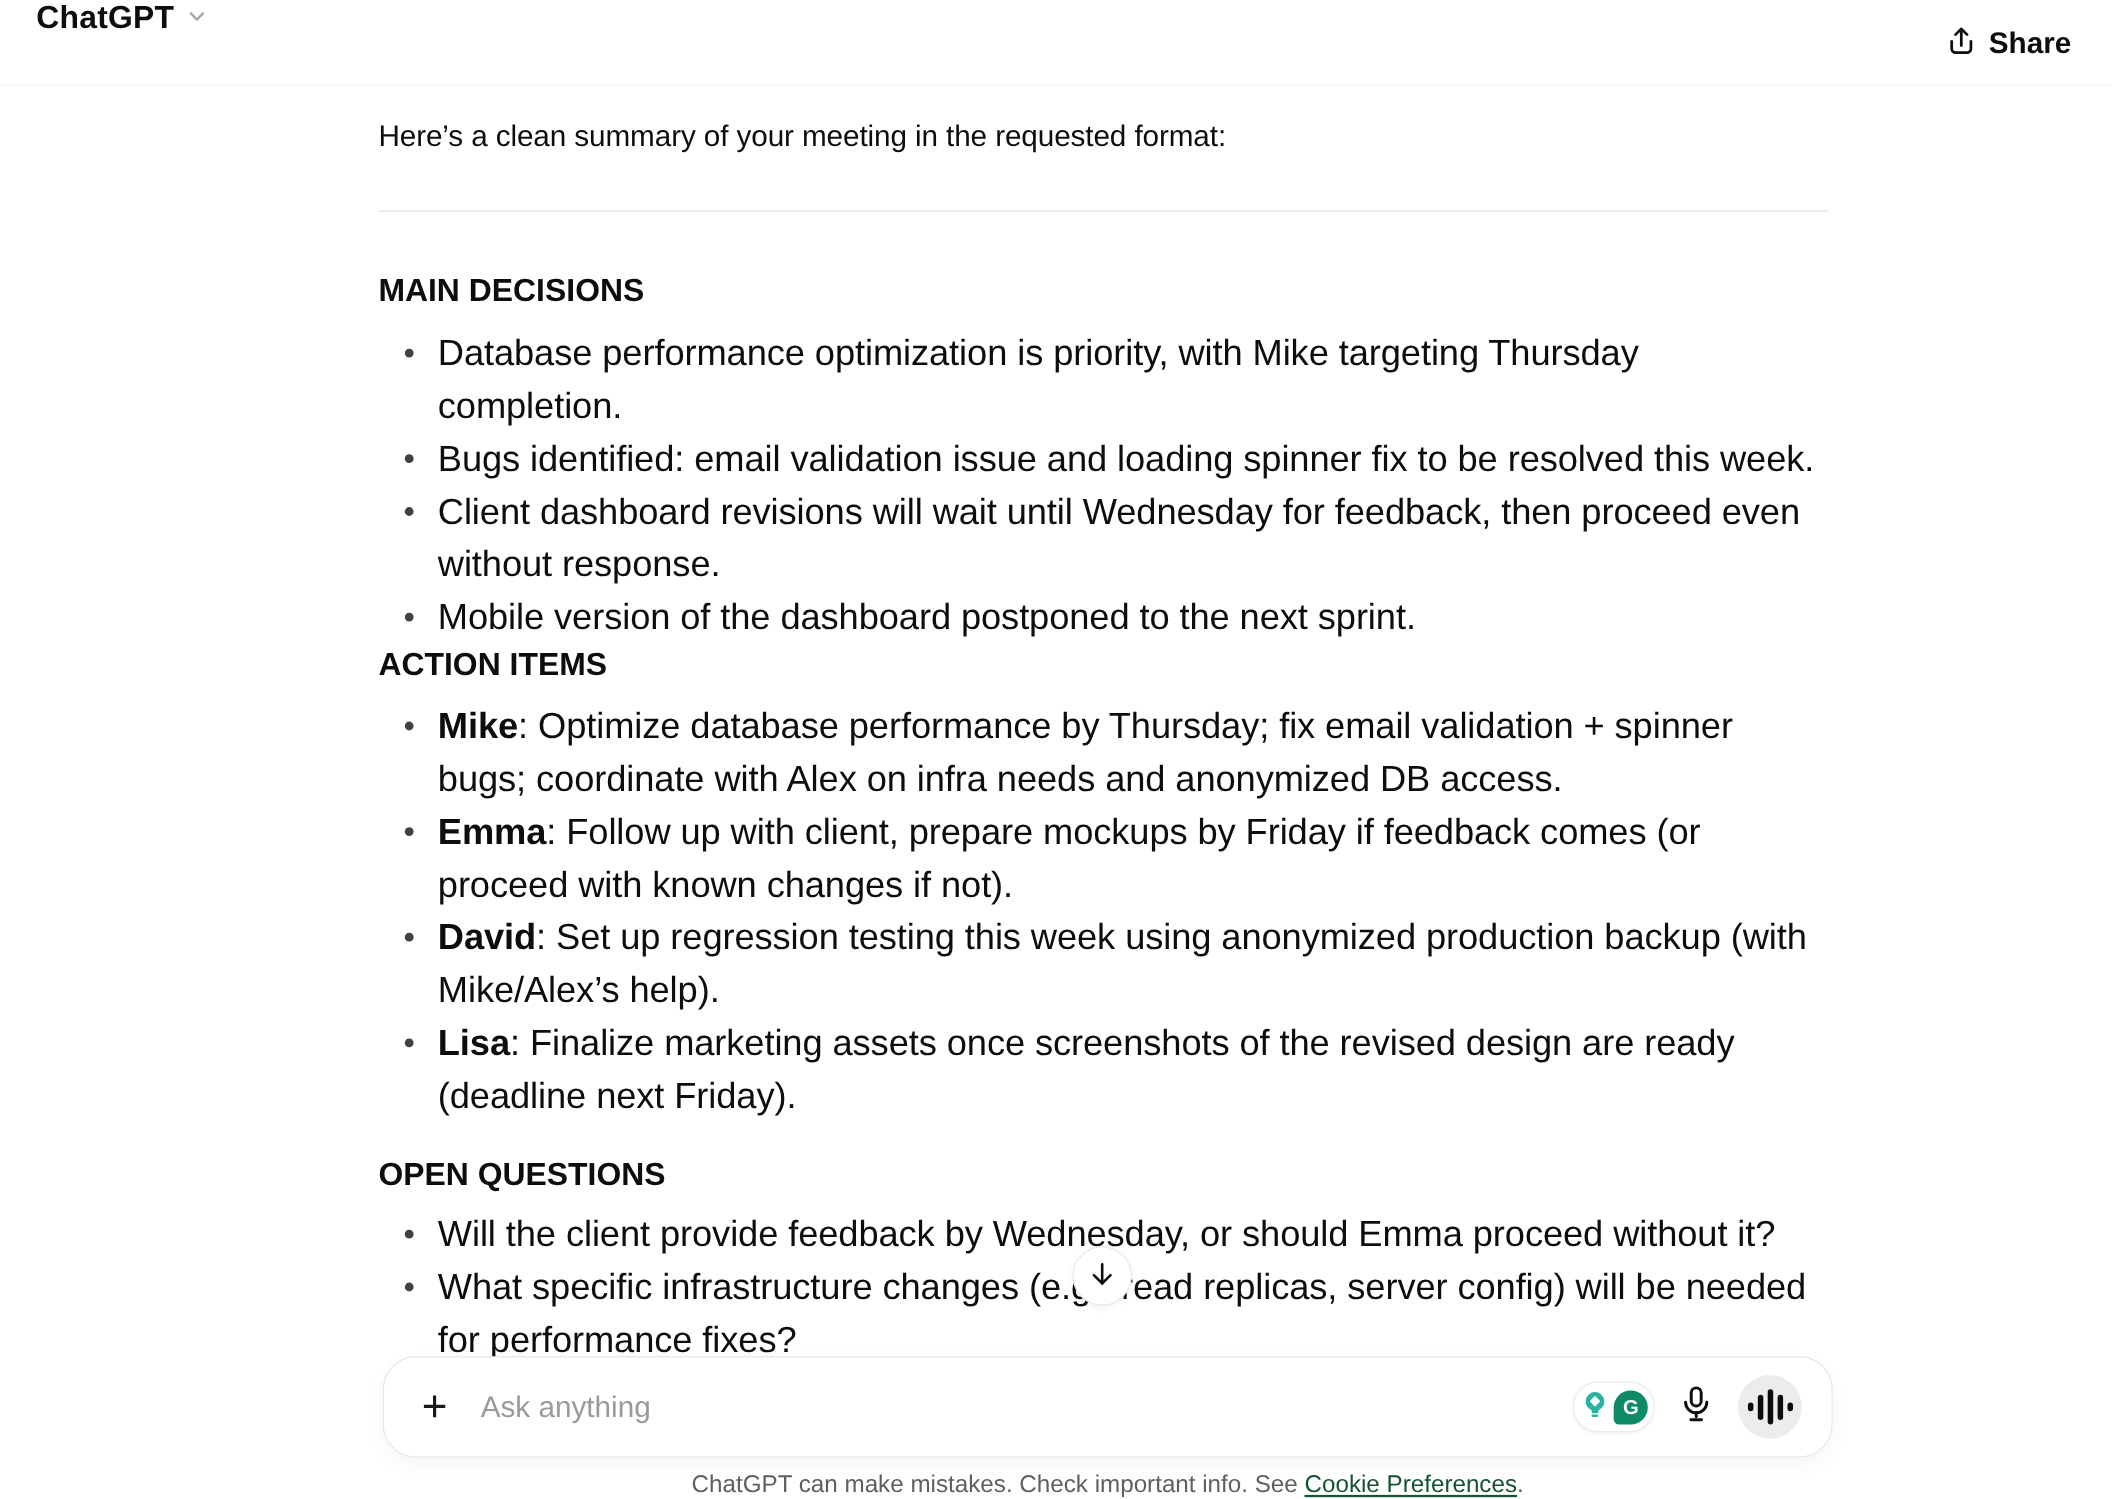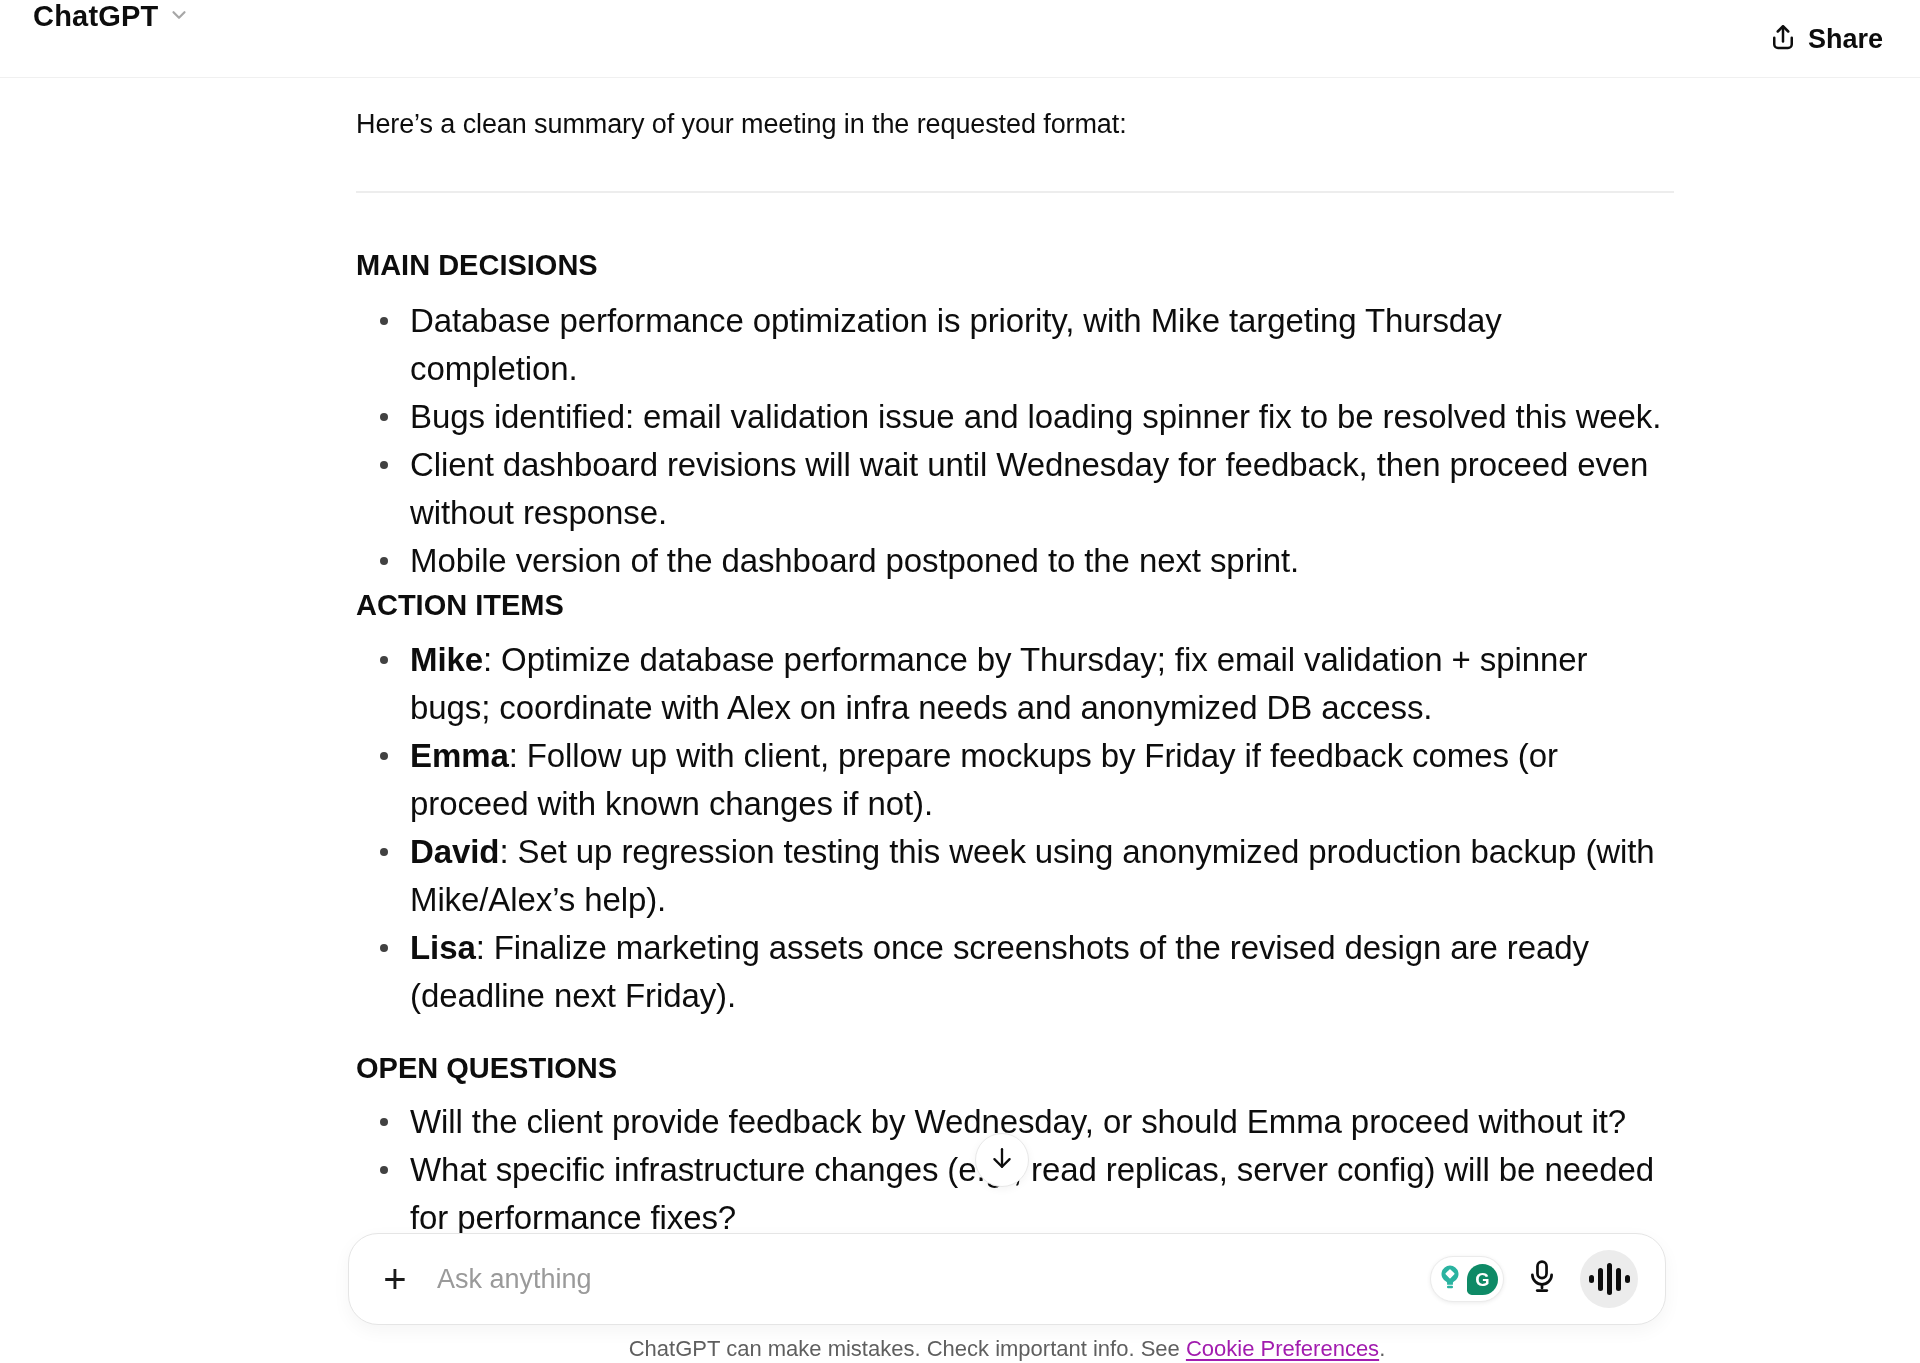--- a/index.html
+++ b/index.html
@@ -12,21 +12,21 @@
   .brand { position:absolute; left:33px; top:0; height:78px; display:flex; align-items:flex-start;
            gap:10px; cursor:pointer; }
   .brand-name { font-size:29px; font-weight:600; letter-spacing:.2px; }
   .chev { width:22px; height:22px; margin-top:4px; }
   .share-btn { position:absolute; right:37px; top:0; height:78px; display:flex; align-items:center;
                gap:10px; cursor:pointer; }
   .share-btn .lbl { font-size:27px; font-weight:600; }
   .share-ic { width:30px; height:30px; }
 
   
-  .column { position:absolute; left:356px; top:79px; width:1318px; }
+  .column { position:absolute; left:344px; top:79px; width:1318px; }
   .intro { margin-top:21px; font-size:27px; line-height:48px; letter-spacing:-0.1px; }
   .rule { margin-top:43px; border:none; border-top:2px solid #ededed; height:0; }
   h3.sec { font-size:29px; font-weight:700; line-height:40px; letter-spacing:0; }
   .sec-1 { margin-top:52px; }
   .sec-2 { }
   .sec-3 { margin-top:28px; }
   ul.blist { list-style:none; }
   .ul-1 { margin-top:12px; }
   .ul-2 { margin-top:11px; }
   .ul-3 { margin-top:10px; }
@@ -64,21 +64,21 @@
              cursor:pointer; }
   .mic-btn svg { width:34px; height:38px; }
   .voice-btn { width:58px; height:58px; border-radius:50%; background:#ececec; display:flex;
                align-items:center; justify-content:center; gap:4px; cursor:pointer; }
   .vbar { width:5px; border-radius:3px; background:#0d0d0d; }
   .vb1,.vb5 { height:8px; } .vb2,.vb4 { height:23px; } .vb3 { height:32px; }
 
   
   .footer { position:absolute; left:348px; top:1336px; width:1318px; text-align:center;
             font-size:22px; color:#5f5f5f; }
-  .footer a { color:#a21caf; text-decoration:underline; text-underline-offset:3px; cursor:pointer; }
+  .footer a { color:#14532d; text-decoration:underline; text-underline-offset:3px; cursor:pointer; }
 </style>
 </head>
 <body>
 
 <div class="header">
   <div class="brand">
     <span class="brand-name">ChatGPT</span>
     <span>
       <svg class="chev" viewBox="0 0 24 24" fill="none" stroke="#a7a7a7" stroke-width="2.4" stroke-linecap="round" stroke-linejoin="round">
           <polyline points="6 9 12 15 18 9"></polyline>

